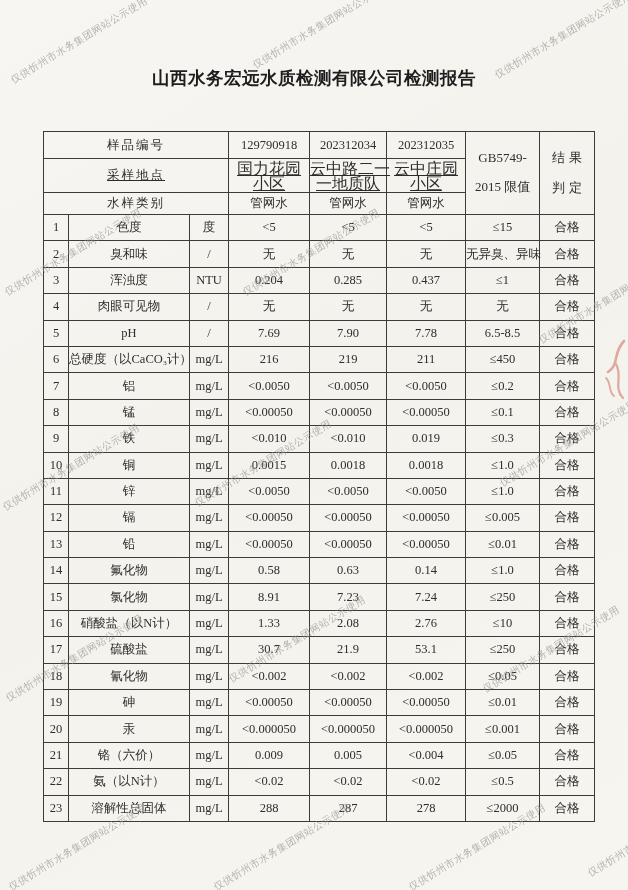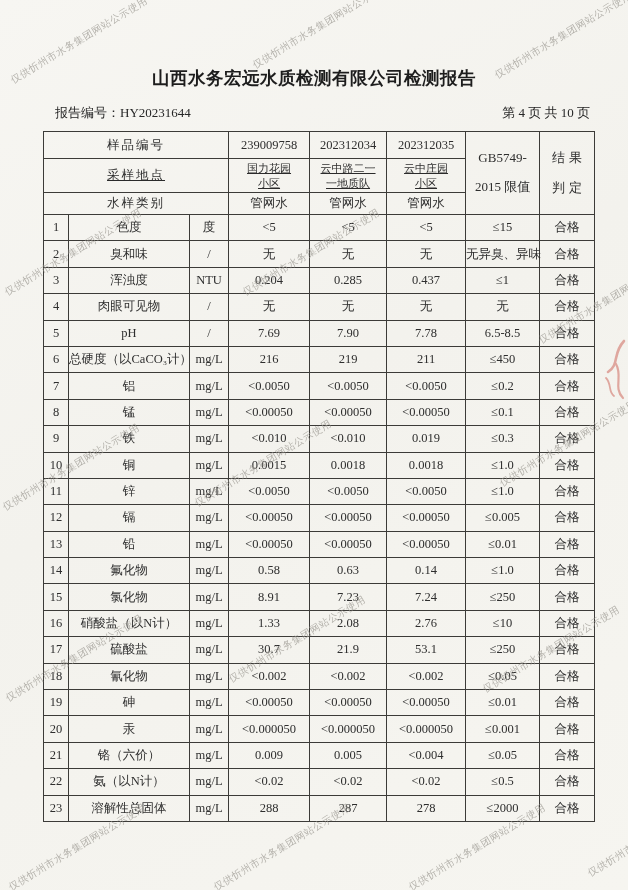--- a/index.html
+++ b/index.html
@@ -25,63 +25,57 @@
   }
   table.results td{
     border:1px solid var(--border,#3c3b38);
     text-align:center; vertical-align:middle;
     font-size:12.5px; padding:0; color:#2e2e2e;
     overflow:visible; white-space:nowrap;
   }
   tr.h1{height:27px;} tr.h2{height:34px;text-decoration:underline;} tr.h3{height:22px;}
   tbody.body-rows tr{height:26.4px;}
   td.hlabel{letter-spacing:2px; font-size:13px;}
-  .loc{display:flex; flex-direction:column; line-height:15px; font-size:11px;}
+  .loc{display:flex; flex-direction:column; line-height:15px; font-size:16px;}
   .vsplit{height:72px; display:flex; flex-direction:column; justify-content:space-evenly; align-items:center; font-size:13px;}
   .rsplit span{letter-spacing:4px; padding-left:4px;font-family:Liberation Mono, monospace;}
   td.c-name{text-align:left; padding-left:7px; font-size:12px;}
   td.c-no{font-size:12px;}
   .wm-layer{position:absolute; inset:0; z-index:6; pointer-events:none;}
   .wm{
     position:absolute; white-space:nowrap; font-size:10px;
     color:var(--wm-color,#99968f); opacity:.7;
     transform:rotate(-31deg); transform-origin:0 0;
     font-family:"Liberation Sans","DejaVu Sans",sans-serif; letter-spacing:.5px;
   }
   .stamp{position:absolute; left:596px; top:338px; z-index:5; opacity:.55;}
 </style>
 </head>
 <body>
 
 <div class="page">
 
   <div class="title">山西水务宏远水质检测有限公司检测报告</div>
 
-  <div class="meta">
-    <div>
-      <span>报告编号：</span><span>HY20231644</span>
-    </div>
-    <div>第 4 页 共 10 页</div>
-  </div>
 
   <table class="results">
     <colgroup>
       <col style="width:25px">
         <col style="width:121px">
         <col style="width:39px">
       <col style="width:81px">
         <col style="width:77px">
         <col style="width:79px">
       <col style="width:74px">
         <col style="width:55px">
     </colgroup>
     <thead>
       <tr class="h1">
         <td colspan="3" class="hlabel">样品编号</td>
-        <td>239009758</td>
+        <td>129790918</td>
         <td>202312034</td>
         <td>202312035</td>
         <td rowspan="3">
           <div class="vsplit">
             <span>GB5749-</span>
             <span>2015 限值</span>
           </div>
         </td>
         <td rowspan="3">
           <div class="vsplit rsplit">

